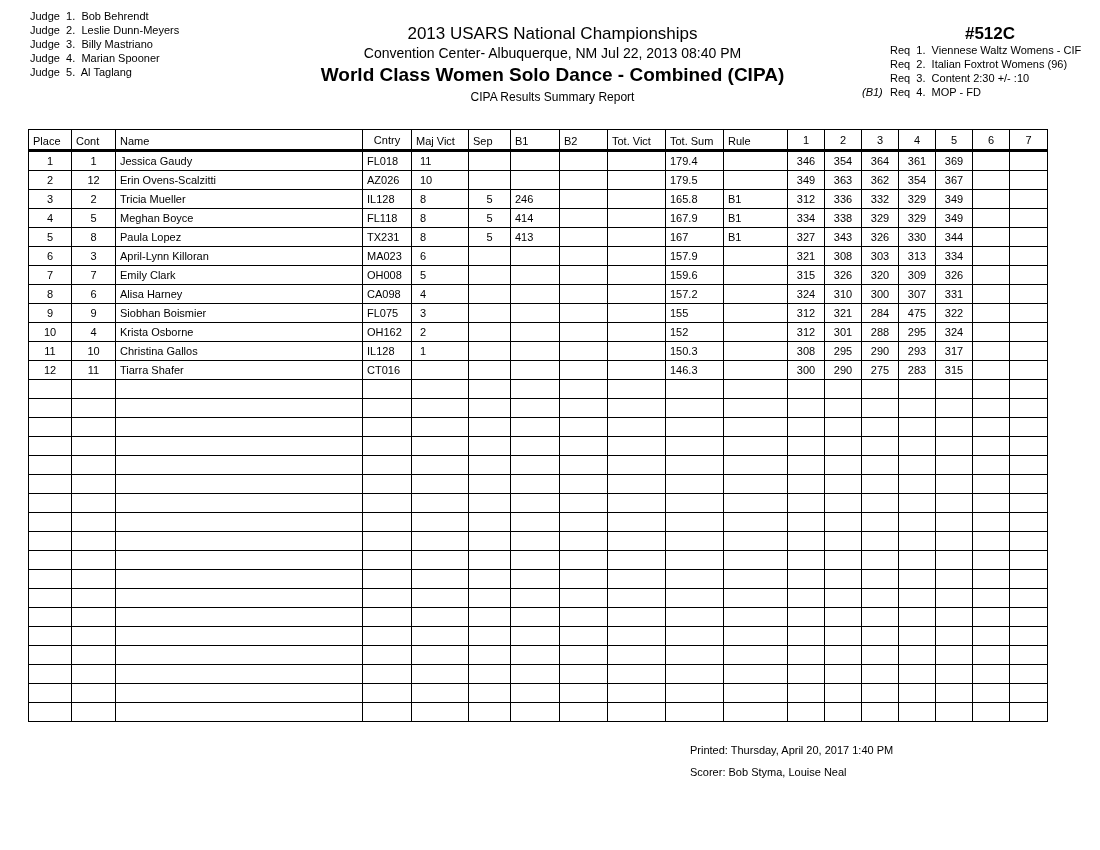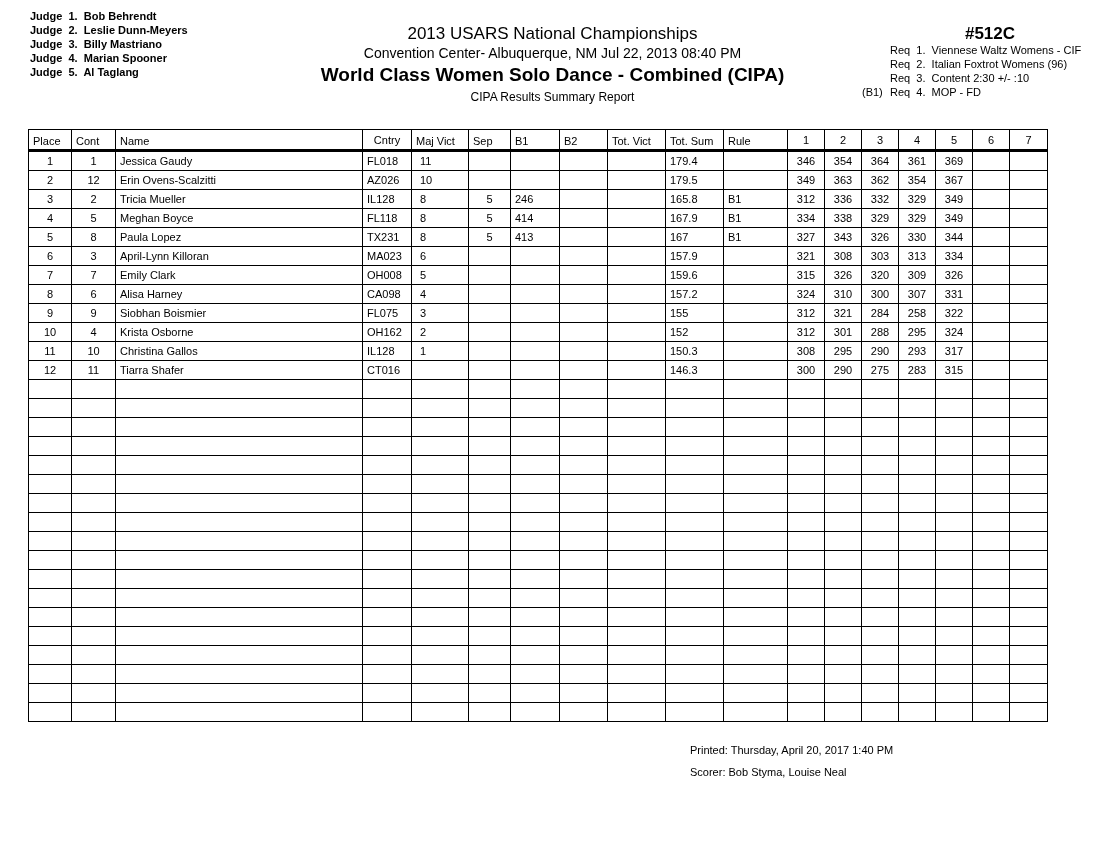--- a/index.html
+++ b/index.html
@@ -1,28 +1,28 @@
 <!DOCTYPE html>
 <html><head>
 <meta charset="utf-8">
 <style>
   html, body { margin:0; padding:0; background:#ffffff; }
   body { width:1100px; height:850px; position:relative; overflow:hidden;
          font-family:"Liberation Sans", sans-serif; color:#000; }
   .abs { position:absolute; white-space:nowrap; }
-  .judges { left:30px; top:9px; font-size:11px; line-height:14px;font-weight:bold; }
+  .judges { left:30px; top:9px; font-size:11px; line-height:14px; }
   .judges div { height:14px; }
   .h1 { top:24px; left:280px; width:545px; text-align:center; font-size:17px; font-weight:normal; }
   .h2 { top:45px; left:280px; width:545px; text-align:center; font-size:14px; }
   .h3 { top:64px; left:280px; width:545px; text-align:center; font-size:19px; font-weight:bold; }
   .h4 { top:90px; left:280px; width:545px; text-align:center; font-size:12px; }
   .event-no { left:930px; width:120px; top:24px; text-align:center; font-size:17px; font-weight:bold; }
   .reqs { left:862px; top:43px; font-size:11px; line-height:14px; }
   .reqs .r { height:14px; }
-  .reqs .pre { display:inline-block; width:28px; text-align:left; }
+  .reqs .pre { display:inline-block; width:28px; text-align:left;font-style:italic; }
 
   table.grid { position:absolute; left:28px; top:129px; border-collapse:collapse;
                table-layout:fixed; font-size:11px; }
   table.grid td, table.grid th { border:1px solid #000; height:18px; padding:0 4px;
                font-weight:normal; overflow:hidden; white-space:nowrap; }
   table.grid thead th { border-bottom:3px solid #000; height:17px; text-align:left; padding-top:2px; }
   table.grid th.c, table.grid td.c { text-align:center; padding:0; }
   table.grid td.l2 { padding-left:8px; }
 
   .footer { left:690px; font-size:11px;margin-top:16px; }
@@ -265,21 +265,21 @@
         <td class="l2">3</td>
         <td class="c"></td>
         <td></td>
         <td></td>
         <td></td>
         <td>155</td>
         <td></td>
         <td class="c">312</td>
         <td class="c">321</td>
         <td class="c">284</td>
-        <td class="c">258</td>
+        <td class="c">475</td>
         <td class="c">322</td>
         <td class="c"></td>
         <td class="c"></td>
       </tr>
       <tr>
         <td class="c">10</td>
         <td class="c">4</td>
         <td>Krista Osborne</td>
         <td>OH162</td>
         <td class="l2">2</td>

